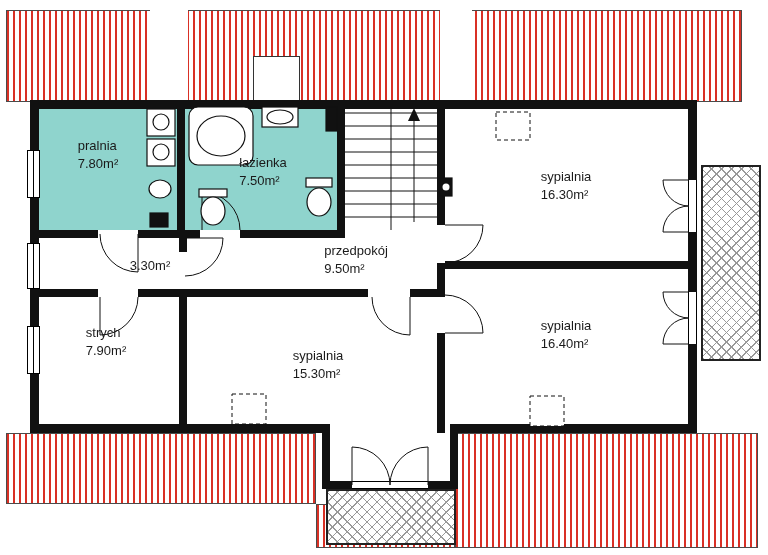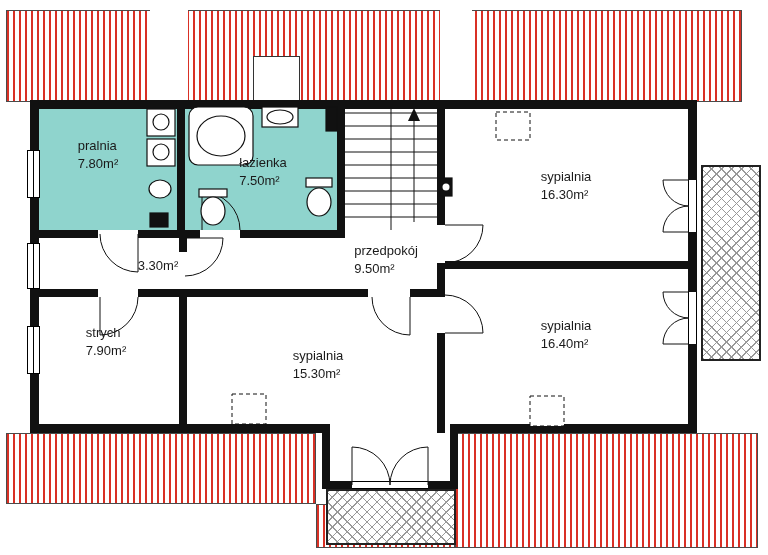--- a/index.html
+++ b/index.html
@@ -142,35 +142,35 @@
 </svg>
 
 <div class="room-label" style="left:98px;top:155px">
   <div>pralnia</div>
   <div>7.80m²</div>
 </div>
 <div class="room-label" style="left:263px;top:172px">
   <div>łazienka</div>
   <div>7.50m²</div>
 </div>
-<div class="room-label" style="left:386px;top:260px">
+<div class="room-label" style="left:356px;top:260px">
   <div>przedpokój</div>
   <div>9.50m²</div>
 </div>
 <div class="room-label" style="left:566px;top:186px">
   <div>sypialnia</div>
   <div>16.30m²</div>
 </div>
 <div class="room-label" style="left:566px;top:335px">
   <div>sypialnia</div>
   <div>16.40m²</div>
 </div>
 <div class="room-label" style="left:318px;top:365px">
   <div>sypialnia</div>
   <div>15.30m²</div>
 </div>
 <div class="room-label" style="left:106px;top:342px">
   <div>strych</div>
   <div>7.90m²</div>
 </div>
-<div class="room-label" style="left:158px;top:266px">
+<div class="room-label" style="left:150px;top:266px">
   <div>3.30m²</div>
 </div>
 
 </body></html>

